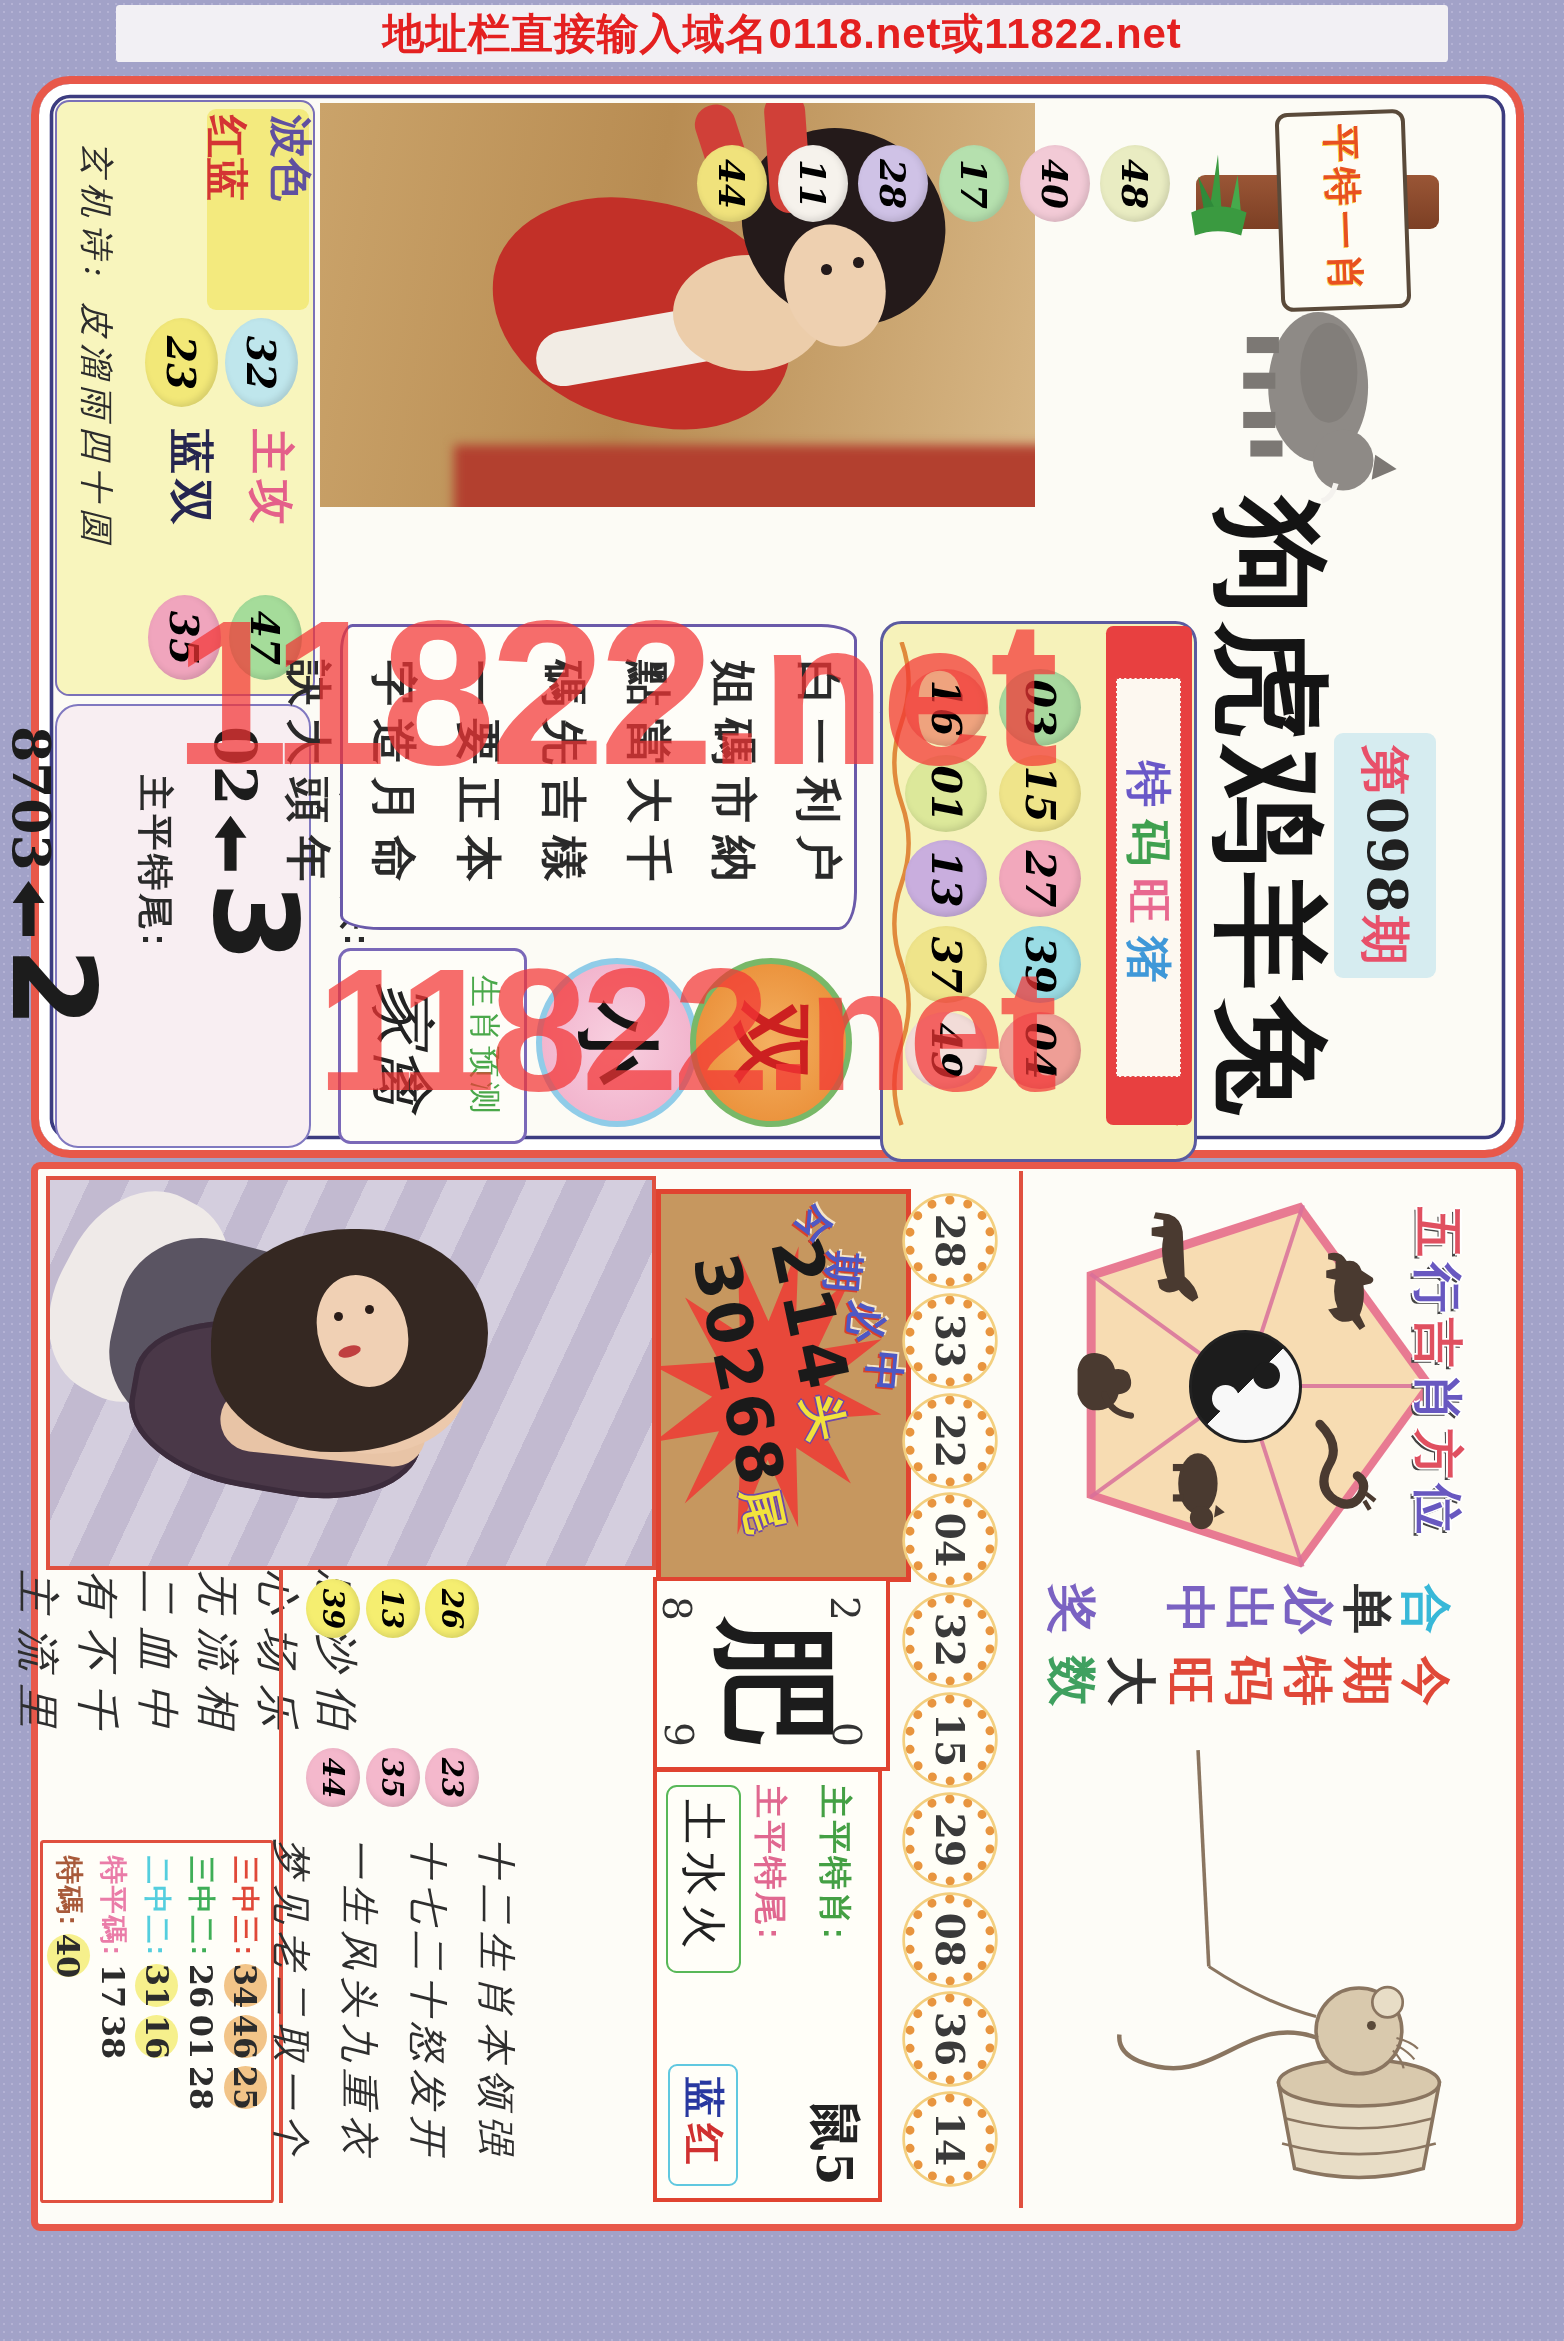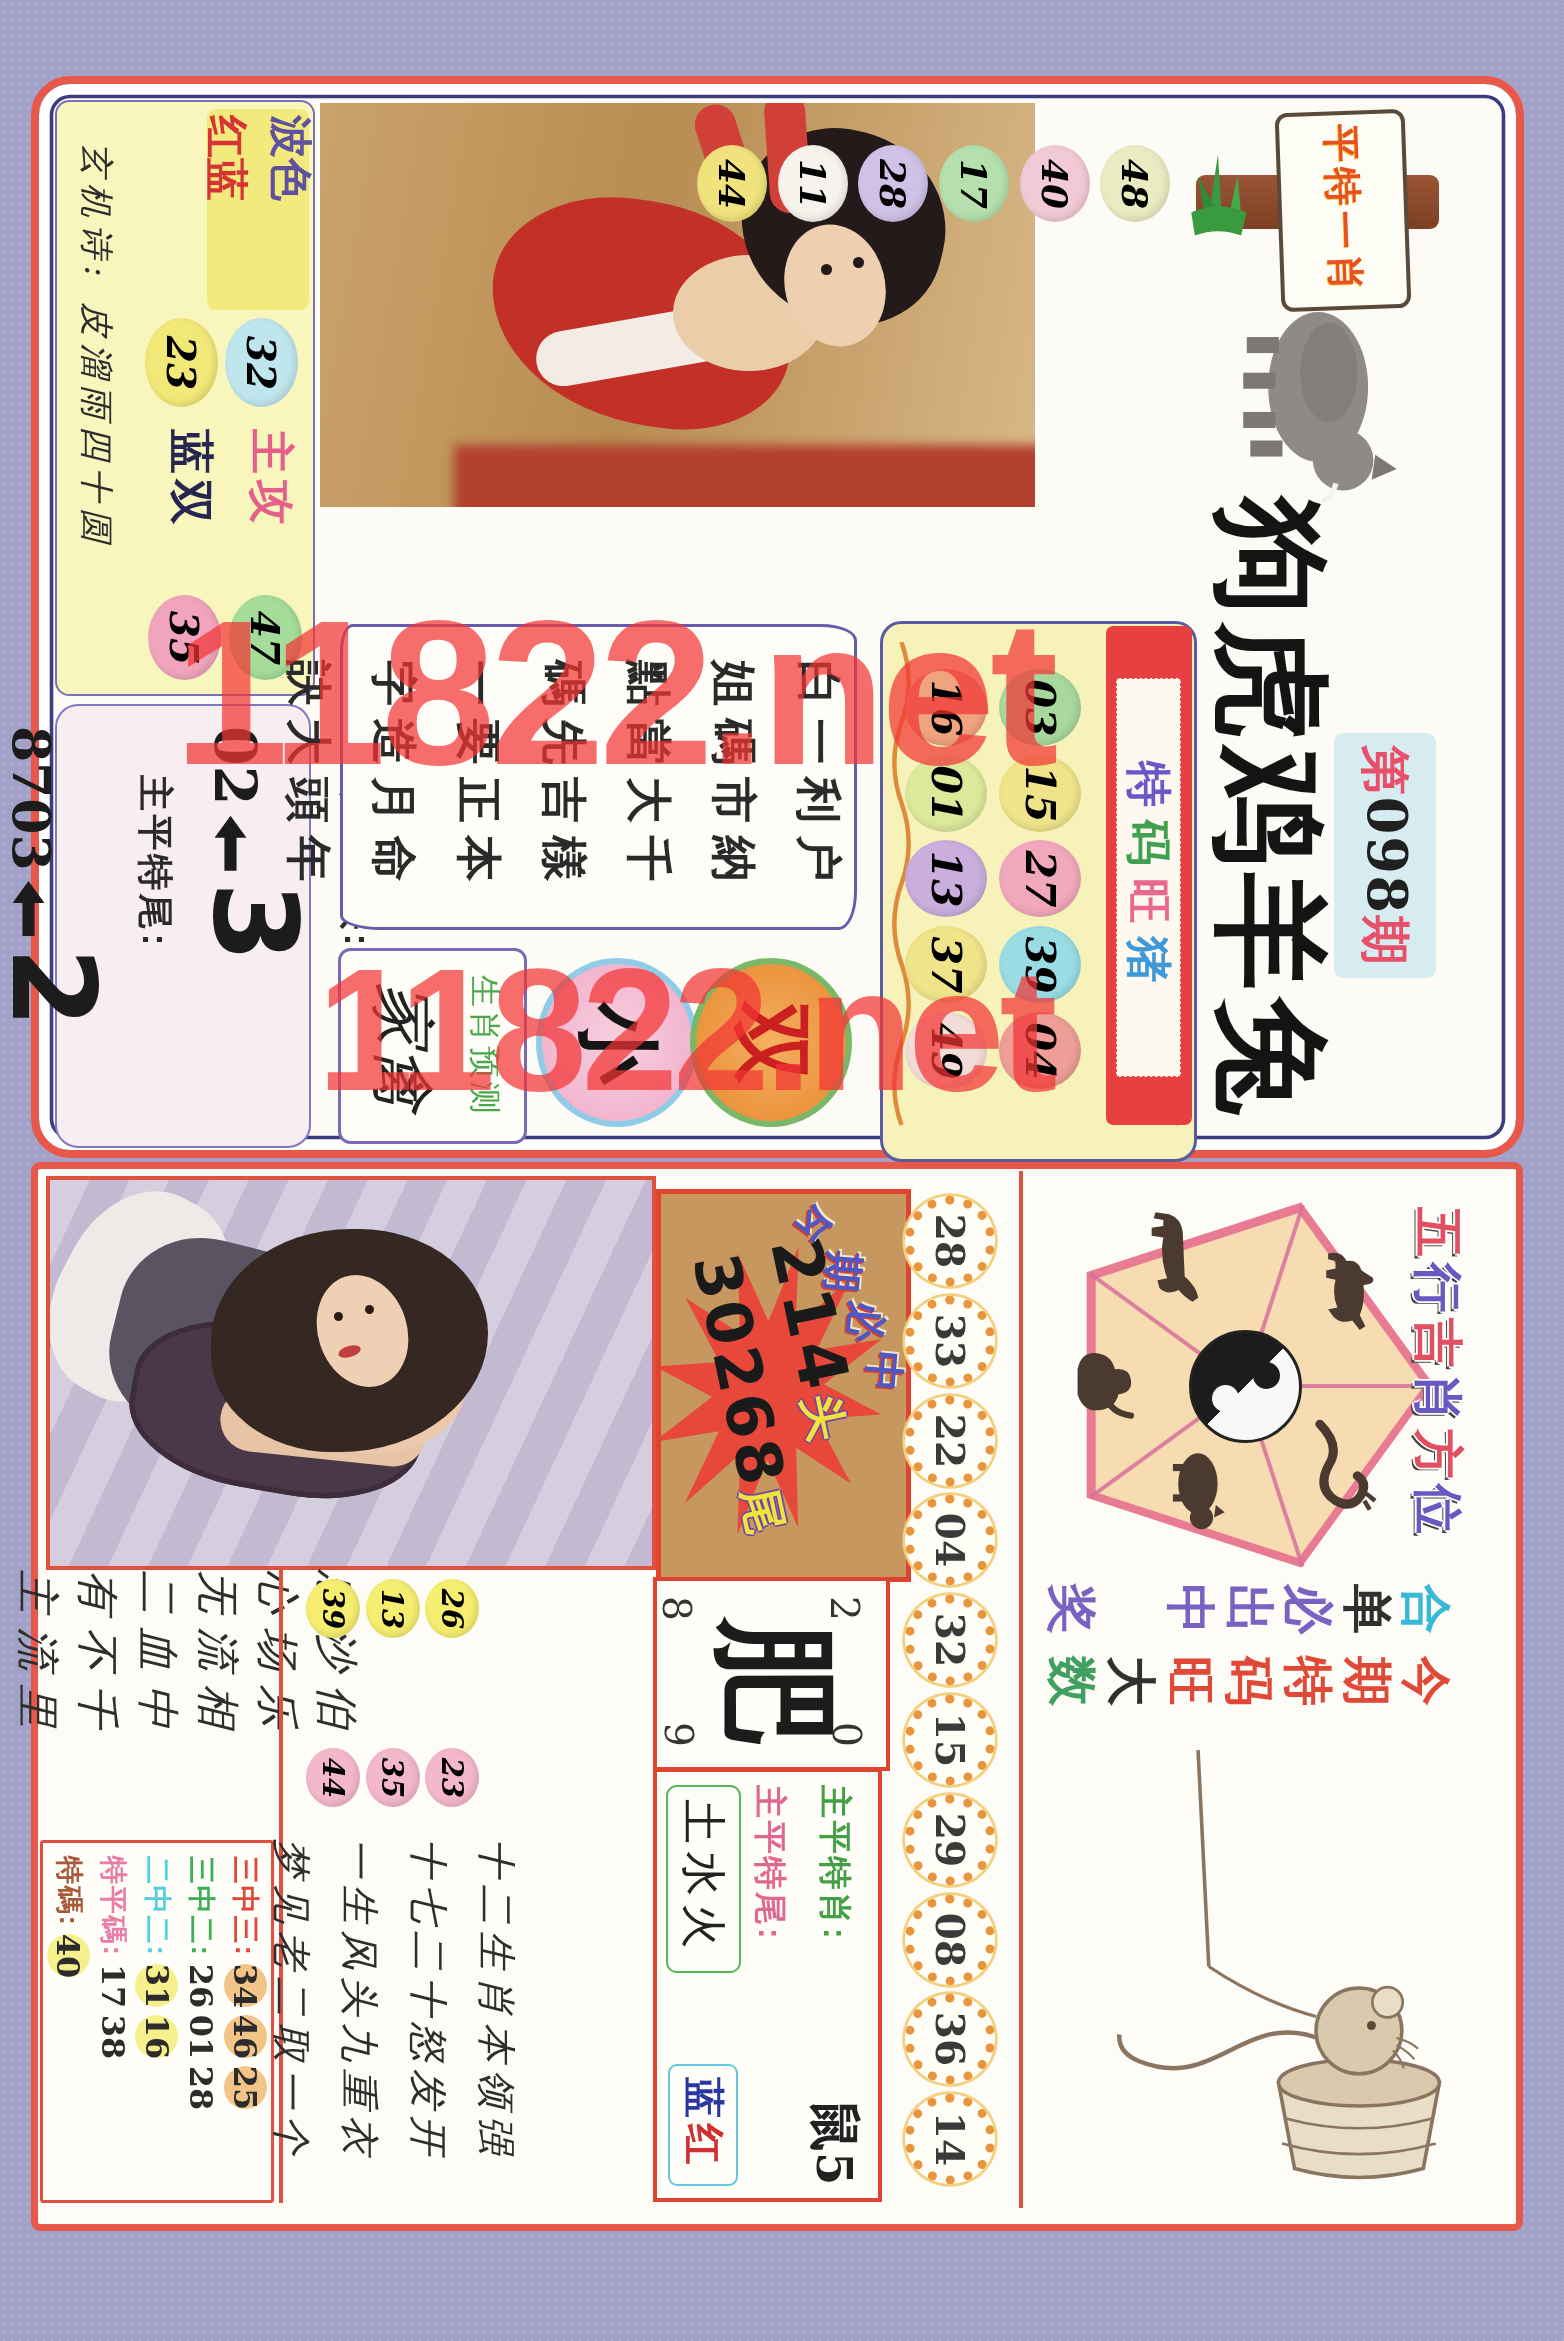--- a/index.html
+++ b/index.html
@@ -28,20 +28,23 @@
   .badgechar{position:absolute;font-size:41px;font-weight:bold;color:#4e58c4;transform:rotate(95deg);
              text-shadow:1.8px 1.8px 0 #d8402c,-1.8px -1.8px 0 #f6e6c8;font-family:"DejaVu Sans",sans-serif}
   .tag{font-size:46px;font-weight:bold;color:#f2e23c;text-shadow:-1.8px 0 0 #7048a8,1.8px 0 0 #7048a8,0 -1.8px 0 #7048a8,0 1.8px 0 #7048a8}
   .serifchar{font-family:"DejaVu Serif",serif}
 </style>
 </head>
 <body>
 
 <div id="page">
 
+  <div class="abs" style="left:116px;top:5.4px;width:1332px;height:57px;background:#f2f0f4;border-radius:3.6px;display:flex;align-items:center;justify-content:center;z-index:5">
+    <span style="color:#e42020;font-weight:bold;font-size:42px;letter-spacing:0.9px">地址栏直接输入域名0118.net或11822.net</span>
+  </div>
 
   <div class="abs panel" style="left:31px;top:76px;width:1477px;height:1066px;border-radius:39px;box-shadow:inset 0 0 0 10.7px #ffffff,inset 0 0 0 14.3px #3c3c80"></div>
 
   <div class="abs" style="left:55px;top:100px;width:256px;height:592px;background:#f8f5bd;border:2.7px solid #7a70b8;border-radius:14.3px;z-index:4">
     <div class="abs vt" style="left:16px;top:40px;height:518px;font-size:34px;font-family:'DejaVu Serif',serif;font-style:italic;color:#2c2c2c;letter-spacing:7.2px">玄机诗:  皮溜雨四十圆</div>
     <div class="abs" style="left:150px;top:7.2px;width:102px;height:195px;background:#f3ea7e;border-radius:9px;display:flex;flex-direction:row-reverse;justify-content:center;gap:5.4px;padding-top:5.4px">
       <span class="vt" style="font-size:43px;font-weight:bold;color:#6050a0">波色</span>
       <span class="vt" style="font-size:43px;font-weight:bold;color:#d43434">红蓝</span>
     </div>
     <span class="ball abs" style="left: 168px; top: 216px; width: 73px; height: 89px; font-size: 39px; background: rgb(191, 230, 236);">

